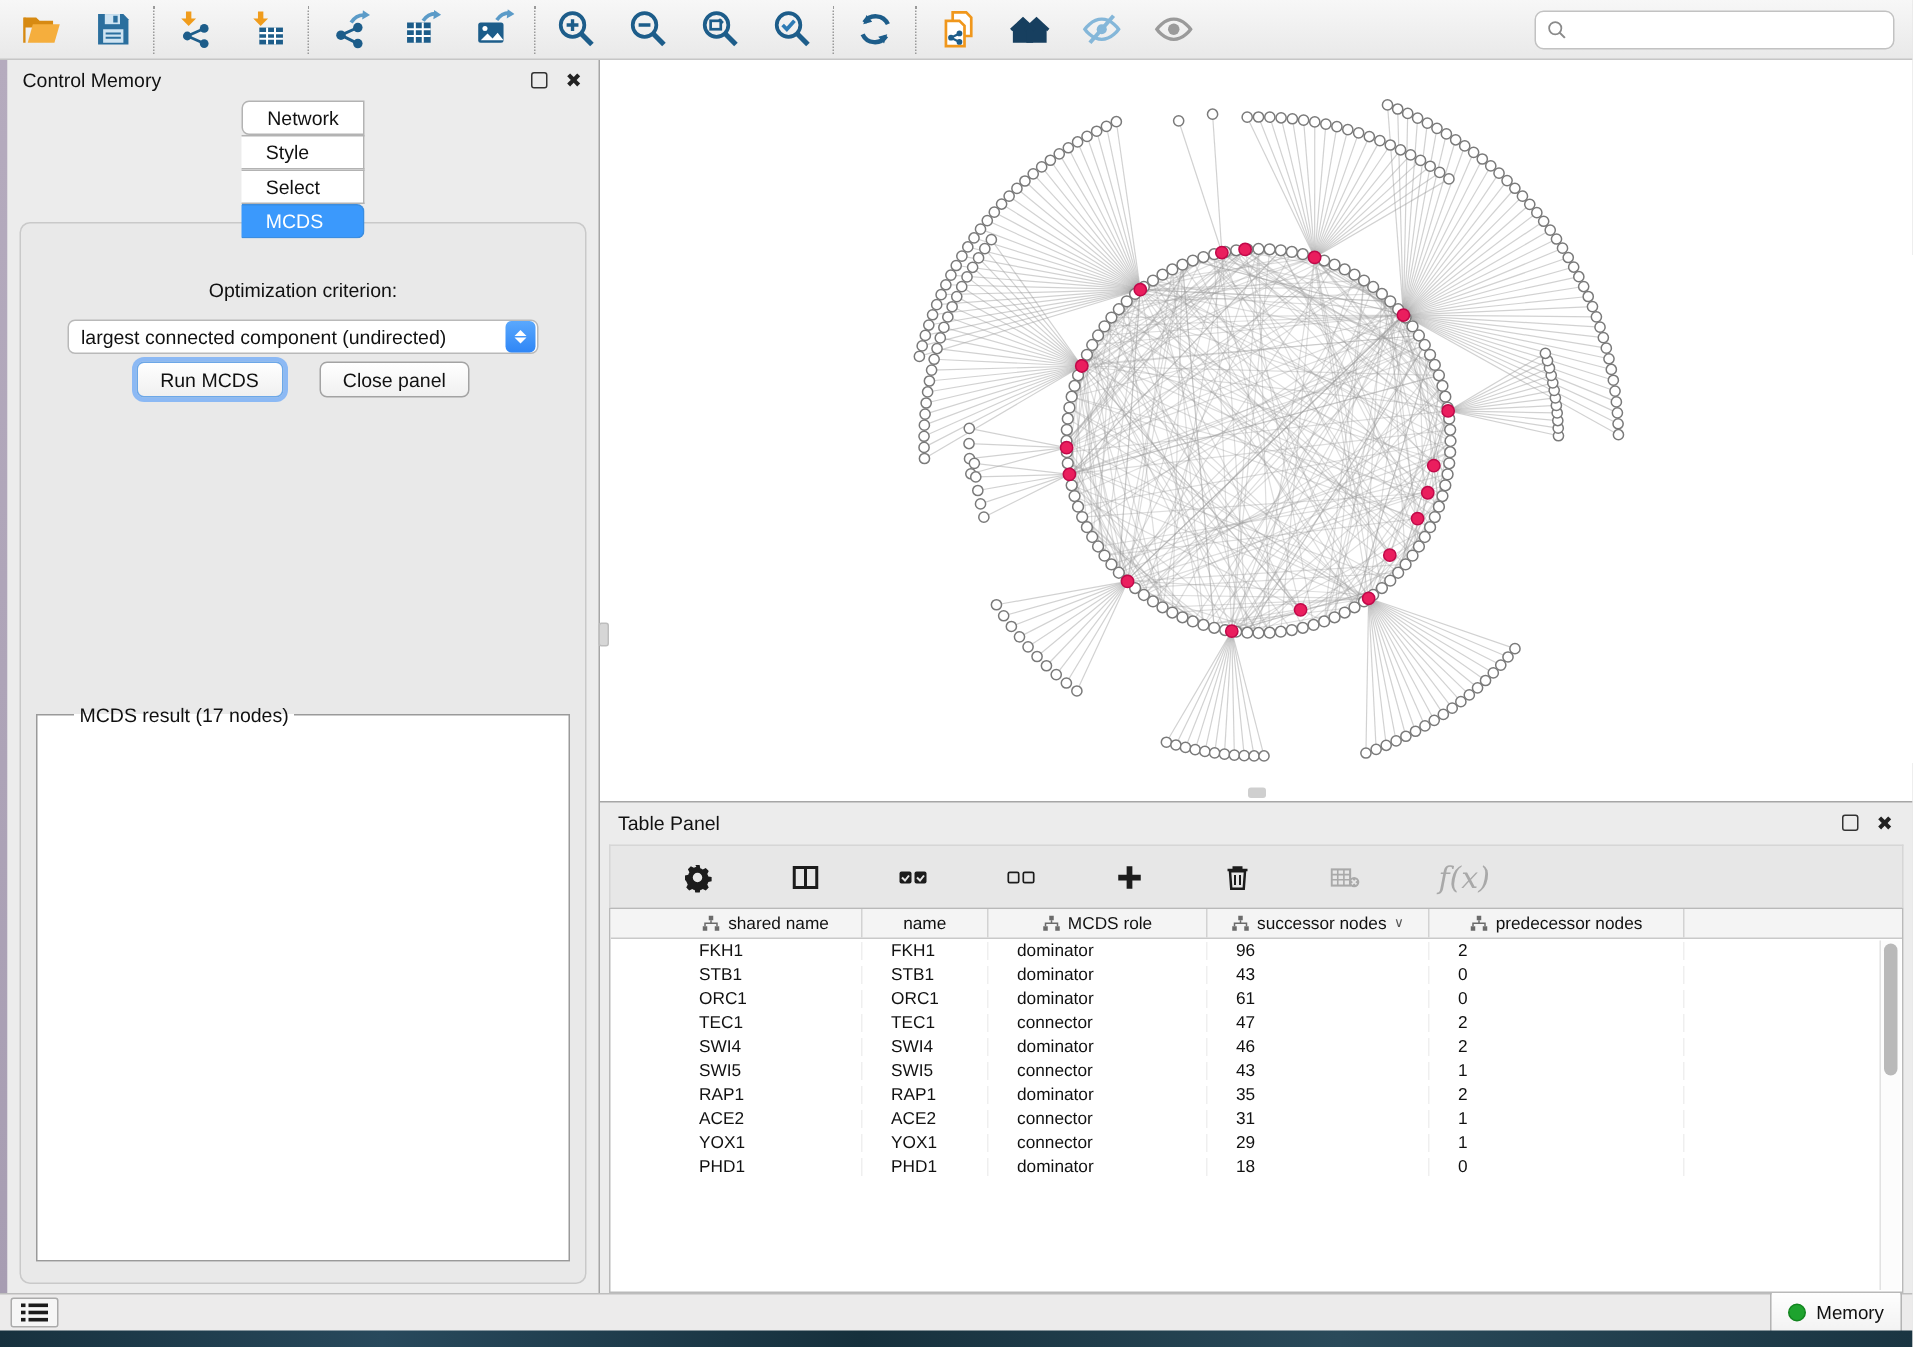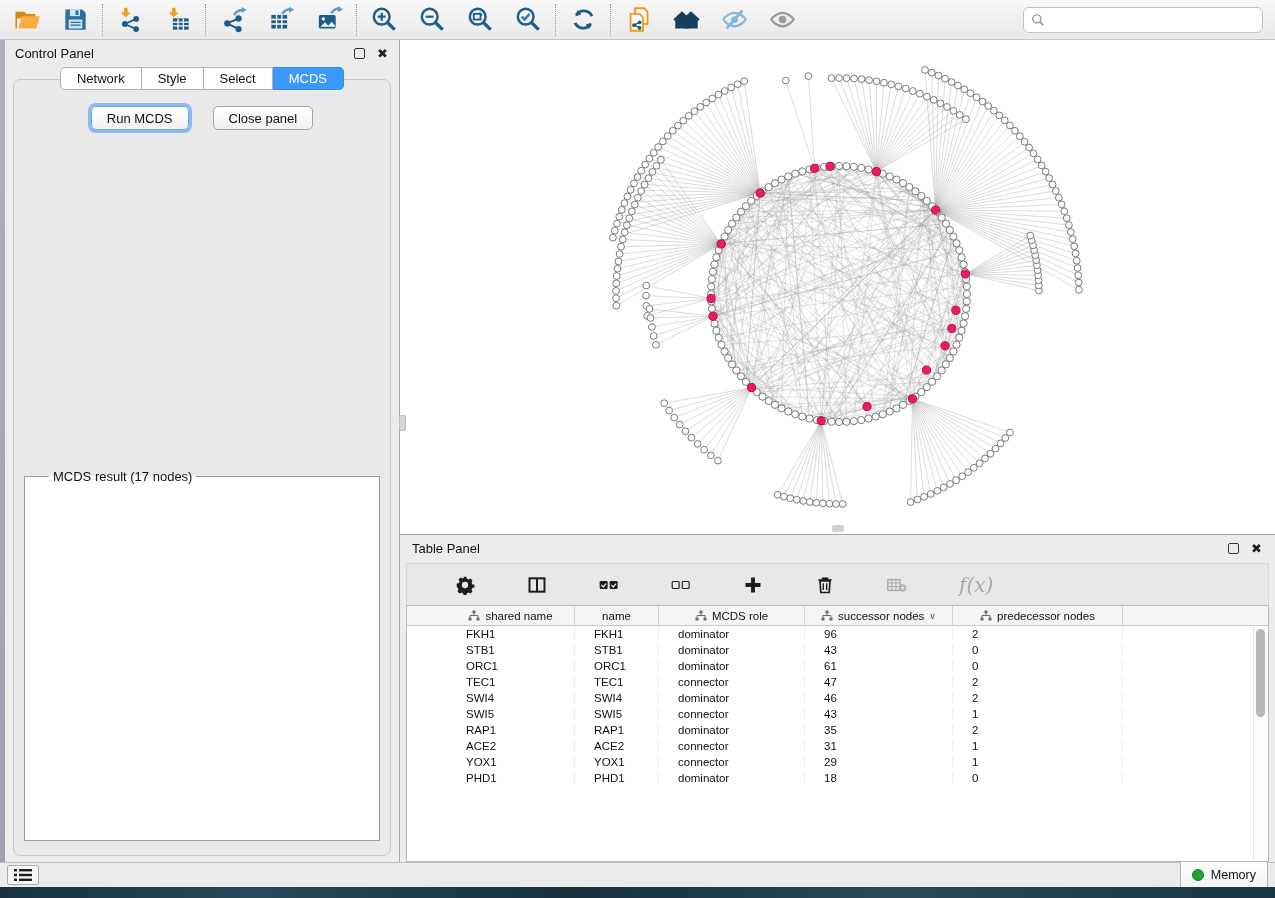--- a/index.html
+++ b/index.html
@@ -22,35 +22,35 @@
   .desk-left { width:5px; flex:0 0 5px; background:linear-gradient(#b5abbe,#a79db2); }
 
   
   .control-panel { width:395px; flex:0 0 395px; background:#ececec; border-right:1px solid #a6a6a6; display:flex; flex-direction:column; }
   .panel-head { height:27px; flex:0 0 27px; display:flex; align-items:center; padding:0 10px; }
   .panel-title { font-size:13px; color:#111; }
   .panel-head-icons { margin-left:auto; display:flex; gap:10px; align-items:center; }
   .mini-ico { width:13px; height:13px; display:flex; align-items:center; justify-content:center; font-size:13px; color:#222; cursor:pointer; line-height:1; }
   .float-box { width:11px; height:11px; border:1.5px solid #333; border-radius:2px; }
   .cp-tabs { display:flex; justify-content:center; position:relative; z-index:2; }
-  .seg { display:flex; }
+  .seg { display:flex;flex-direction:column; }
   .seg .tab { background:#fff; border:1px solid #b3b3b3; border-left-width:0; padding:3px 16px; font-size:13px; cursor:pointer; color:#111; }
   .seg .tab:first-child { border-left-width:1px; border-radius:5px 0 0 5px; }
   .seg .tab:last-child { border-radius:0 5px 5px 0; }
   .seg .tab.selected { background:#3b99fc; color:#fff; border-color:#3b8de0; }
   .cp-body { margin:-11px 8px 6px 8px; flex:1; background:#e9e9e9; border:1px solid #c9c9c9; border-radius:7px; display:flex; flex-direction:column; padding-top:11px; min-height:0; }
   .opt-label { text-align:center; margin-top:26px; font-size:13px; }
   .select-row { display:flex; justify-content:center; margin-top:12px; }
   .mac-select { width:314px; height:23px; background:#fff; border:1px solid #b9b9b9; border-radius:5px; display:flex; align-items:center; cursor:pointer; position:relative; }
   .mac-select .sel-text { flex:1; padding:0 8px; font-size:13px; white-space:nowrap; }
   .stepper { width:20px; height:21px; margin-right:1px; background:linear-gradient(#5aa8fd,#2f86f6); border-radius:4px; display:flex; flex-direction:column; align-items:center; justify-content:center; gap:1px; }
   .stepper i { display:block; width:0; height:0; border-left:4px solid transparent; border-right:4px solid transparent; }
   .stepper i.up { border-bottom:4px solid #fff; }
   .stepper i.dn { border-top:4px solid #fff; }
-  .btn-row { display:flex; justify-content:center; gap:24px; margin-top:15px; }
+  .btn-row { display:flex; justify-content:center; gap:24px; margin-top:5px; }
   .mac-btn { height:24px; padding:0 15px; background:linear-gradient(#ffffff,#f0f0f0); border:1px solid #a3a3a3; border-radius:5px; font-size:13px; cursor:pointer; font-family:inherit; color:#111; }
   .mac-btn.focus-ring { box-shadow:0 0 0 3px rgba(90,160,250,.65); border-color:#6ca7e8; }
   fieldset.mcds-box { margin:auto 10px 14px 10px; height:372px; border:1px solid #9a9a9a; background:#fff; padding:0; position:relative; }
   fieldset.mcds-box legend { font-size:13px; margin-left:24px; padding:0 4px; color:#111; }
   .mcds-list { position:absolute; inset:0 13px 1px 1px; overflow:hidden; padding:2px 6px; font-size:13.5px; line-height:16px; }
   .mcds-scroll { position:absolute; top:0; right:0; bottom:1px; width:13px; background:#f3f3f3; border-left:1px solid #dadada; }
 
   
   .right-col { flex:1; display:flex; flex-direction:column; min-width:0; }
   .net-titlebar { height:24px; flex:0 0 24px; background:linear-gradient(#f2f2f2,#dfdfdf); border-bottom:1px solid #b3b3b3; display:flex; align-items:center; position:relative; }
@@ -256,37 +256,47 @@
         </svg>
       <input type="text" placeholder="" style="">
     </div>
   </div>
 
   <div class="content">
     <div class="desk-left"></div>
 
     <div class="control-panel">
       <div class="panel-head">
-        <span class="panel-title">Control Panel</span>
+        <span class="panel-title">Control Memory</span>
         <span class="panel-head-icons">
           <span class="mini-ico">
               <span class="float-box"></span>
             </span>
           <span class="mini-ico">✖</span>
         </span>
       </div>
       <div class="cp-tabs">
         <div class="seg">
           <div class="tab">Network</div>
           <div class="tab">Style</div>
           <div class="tab">Select</div>
           <div class="tab selected">MCDS</div>
         </div>
       </div>
       <div class="cp-body">
+        <div class="opt-label">Optimization criterion:</div>
+        <div class="select-row">
+          <div class="mac-select">
+            <span class="sel-text">largest connected component (undirected)</span>
+            <span class="stepper">
+                <i class="up"></i>
+                <i class="dn"></i>
+              </span>
+          </div>
+        </div>
         <div class="btn-row">
           <button class="mac-btn focus-ring">Run MCDS</button>
           <button class="mac-btn">Close panel</button>
         </div>
         <fieldset class="mcds-box">
           <legend>MCDS result (17 nodes)</legend>
           <div class="mcds-list">
 
           <div class="mcds-item">PHD1</div>
             </div>

